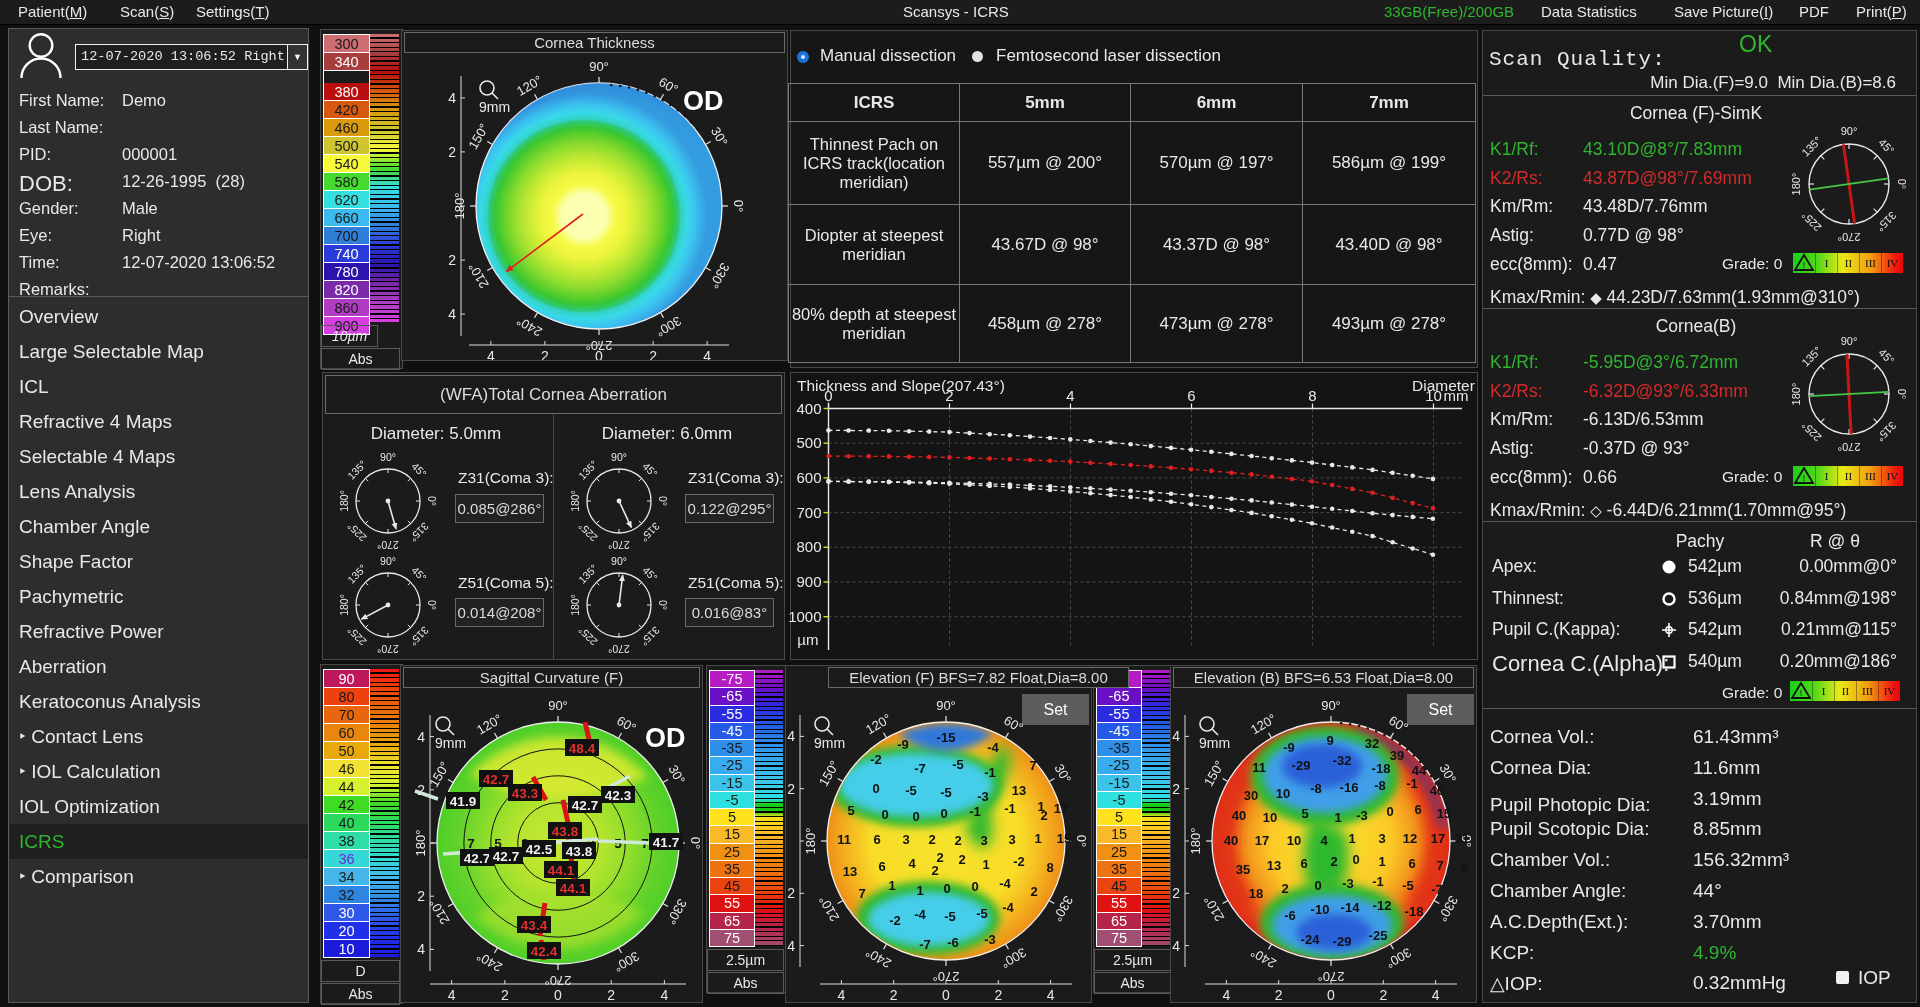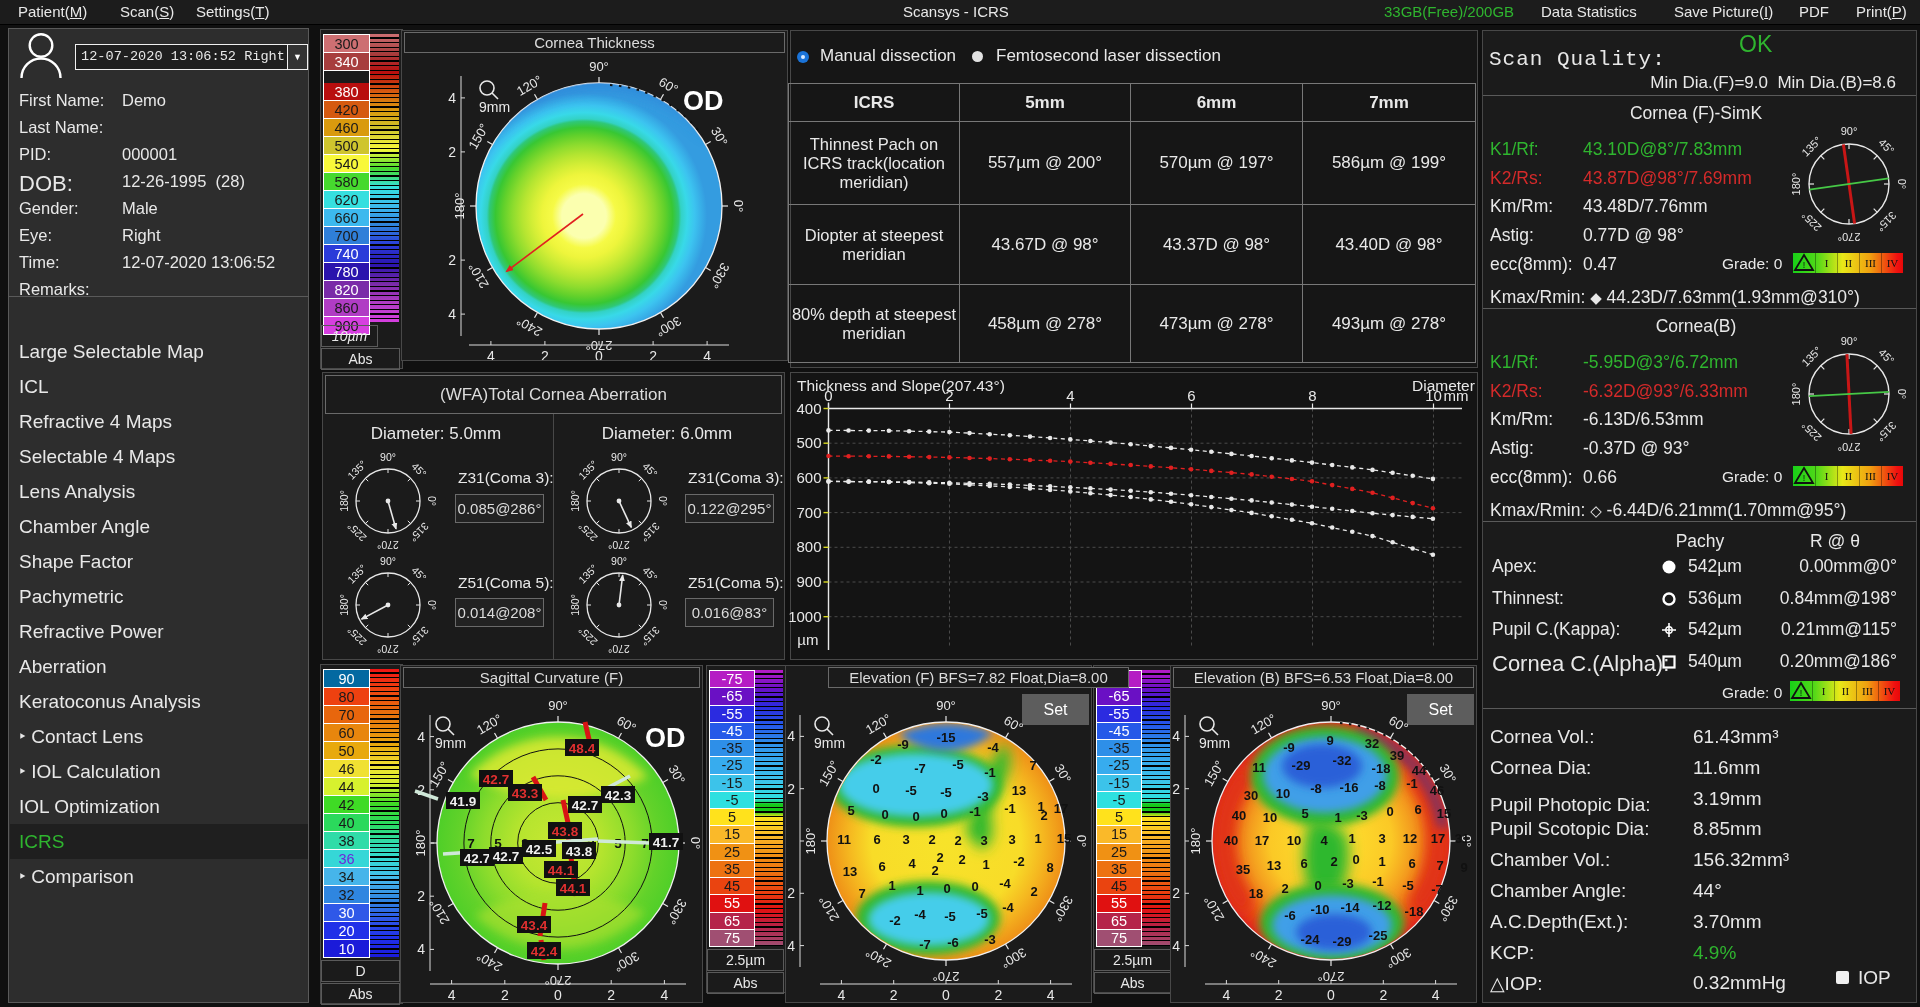--- a/index.html
+++ b/index.html
@@ -36,20 +36,21 @@
     <div class="abs" style="left:10px;top:142px;font-size:22px;">DOB:</div>
     <div class="abs" style="left:113px;top:143px;font-size:16.5px;">12-26-1995&nbsp;&nbsp;(28)</div>
     <div class="abs" style="left:10px;top:170px;font-size:16.5px;">Gender:</div>
     <div class="abs" style="left:113px;top:170px;font-size:16.5px;">Male</div>
     <div class="abs" style="left:10px;top:197px;font-size:16.5px;">Eye:</div>
     <div class="abs" style="left:113px;top:197px;font-size:16.5px;">Right</div>
     <div class="abs" style="left:10px;top:224px;font-size:16.5px;">Time:</div>
     <div class="abs" style="left:113px;top:224px;font-size:16.5px;">12-07-2020 13:06:52</div>
     <div class="abs" style="left:10px;top:251px;font-size:16.5px;">Remarks:</div>
     <div class="abs" style="left:0;top:267px;width:100%;height:1px;background:#5a5a5a;"></div>
+    <div class="abs" style="left:10px;top:270px;width:288px;height:35px;font-size:19px;line-height:35px;">Overview</div>
     <div class="abs" style="left:10px;top:305px;width:288px;height:35px;font-size:19px;line-height:35px;">Large Selectable Map</div>
     <div class="abs" style="left:10px;top:340px;width:288px;height:35px;font-size:19px;line-height:35px;">ICL</div>
     <div class="abs" style="left:10px;top:375px;width:288px;height:35px;font-size:19px;line-height:35px;">Refractive 4 Maps</div>
     <div class="abs" style="left:10px;top:410px;width:288px;height:35px;font-size:19px;line-height:35px;">Selectable 4 Maps</div>
     <div class="abs" style="left:10px;top:445px;width:288px;height:35px;font-size:19px;line-height:35px;">Lens Analysis</div>
     <div class="abs" style="left:10px;top:480px;width:288px;height:35px;font-size:19px;line-height:35px;">Chamber Angle</div>
     <div class="abs" style="left:10px;top:515px;width:288px;height:35px;font-size:19px;line-height:35px;">Shape Factor</div>
     <div class="abs" style="left:10px;top:550px;width:288px;height:35px;font-size:19px;line-height:35px;">Pachymetric</div>
     <div class="abs" style="left:10px;top:585px;width:288px;height:35px;font-size:19px;line-height:35px;">Refractive Power</div>
     <div class="abs" style="left:10px;top:620px;width:288px;height:35px;font-size:19px;line-height:35px;">Aberration</div>
@@ -465,21 +466,21 @@
     <circle cx="1312" cy="523.3" r="2.3" fill="#e8e8e8"></circle>
     <circle cx="1332.2" cy="527.5" r="2.3" fill="#e8e8e8"></circle>
     <circle cx="1352.3" cy="531.8" r="2.3" fill="#e8e8e8"></circle>
     <circle cx="1372.5" cy="536.1" r="2.3" fill="#e8e8e8"></circle>
     <circle cx="1392.6" cy="542.3" r="2.3" fill="#e8e8e8"></circle>
     <circle cx="1412.7" cy="548.5" r="2.3" fill="#e8e8e8"></circle>
     <circle cx="1432.9" cy="554.7" r="2.3" fill="#e8e8e8"></circle>
   </svg>
 <div style="position:absolute;left:320px;top:664px;width:83px;height:340px;background:#1b1b1b;border:1px solid #4a4a4a;"></div>
 <div style="position:absolute;left:323px;top:669px;width:45px;border:1px solid #fff;border-bottom:none;box-sizing:content-box;">
-    <div style="height:18px;background:#0369a1;color:#fff;font-size:14.5px;text-align:center;line-height:18px;border-bottom:1px solid #fff;box-sizing:border-box;">90</div>
+    <div style="height:18px;background:#be185d;color:#fff;font-size:14.5px;text-align:center;line-height:18px;border-bottom:1px solid #fff;box-sizing:border-box;">90</div>
     <div style="height:18px;background:#ee4110;color:#1a1a1a;font-size:14.5px;text-align:center;line-height:18px;border-bottom:1px solid #fff;box-sizing:border-box;">80</div>
     <div style="height:18px;background:#e8660d;color:#1a1a1a;font-size:14.5px;text-align:center;line-height:18px;border-bottom:1px solid #fff;box-sizing:border-box;">70</div>
     <div style="height:18px;background:#e8860d;color:#1a1a1a;font-size:14.5px;text-align:center;line-height:18px;border-bottom:1px solid #fff;box-sizing:border-box;">60</div>
     <div style="height:18px;background:#e8a90d;color:#1a1a1a;font-size:14.5px;text-align:center;line-height:18px;border-bottom:1px solid #fff;box-sizing:border-box;">50</div>
     <div style="height:18px;background:#f0e132;color:#1a1a1a;font-size:14.5px;text-align:center;line-height:18px;border-bottom:1px solid #fff;box-sizing:border-box;">46</div>
     <div style="height:18px;background:#d7f12e;color:#1a1a1a;font-size:14.5px;text-align:center;line-height:18px;border-bottom:1px solid #fff;box-sizing:border-box;">44</div>
     <div style="height:18px;background:#3fdb25;color:#1a1a1a;font-size:14.5px;text-align:center;line-height:18px;border-bottom:1px solid #fff;box-sizing:border-box;">42</div>
     <div style="height:18px;background:#2bd95c;color:#1a1a1a;font-size:14.5px;text-align:center;line-height:18px;border-bottom:1px solid #fff;box-sizing:border-box;">40</div>
     <div style="height:18px;background:#30dca8;color:#1a1a1a;font-size:14.5px;text-align:center;line-height:18px;border-bottom:1px solid #fff;box-sizing:border-box;">38</div>
     <div style="height:18px;background:#35d7d7;color:#6d28d9;font-size:14.5px;text-align:center;line-height:18px;border-bottom:1px solid #fff;box-sizing:border-box;">36</div>

